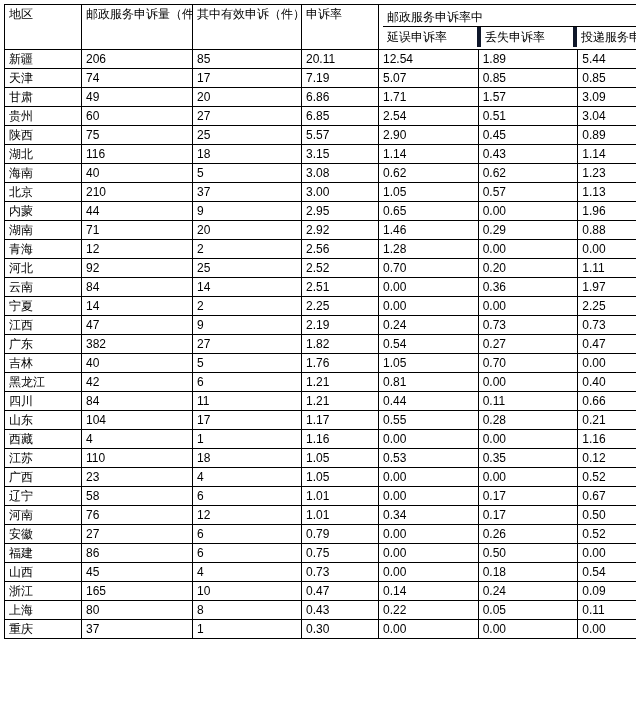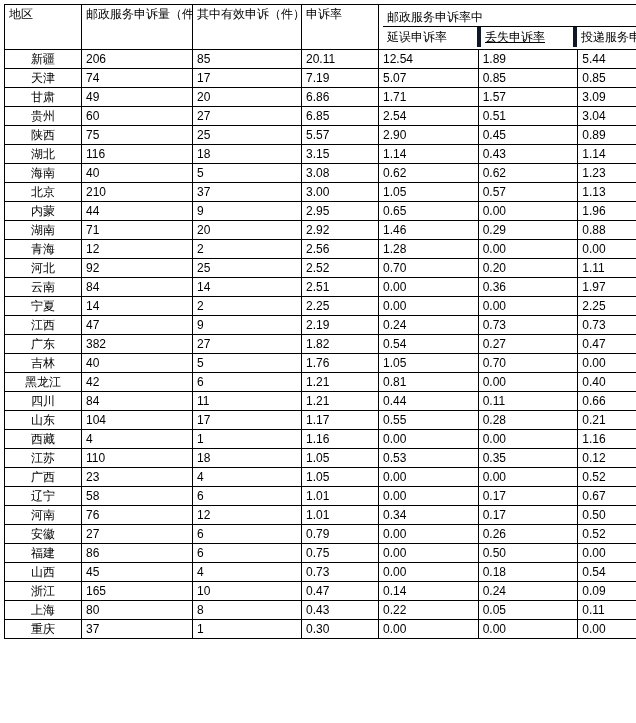--- a/index.html
+++ b/index.html
@@ -40,21 +40,21 @@
     text-align: left;
     height: 38px;
     margin-top: 37px;
   }
   th.h-region { width: 68px; }
   th.h-total { width: 102px; }
   th.h-valid { width: 100px; }
   th.h-rate  { width: 68px; }
   th.h-group { width: 290px; }
 
-  td.c-region { text-align: center; }
+  td.c-region { text-align: left; }
   td.c-num { text-align: left; }
 
   .group-head-cell {
     padding: 0;
     border: 1px solid #000000;
   }
   .group-head-title {
     padding: 2px 4px 1px 4px;
     border-bottom: 1px solid #000000;
     line-height: 16px;
@@ -67,21 +67,21 @@
     padding: 2px 4px;
     line-height: 16px;
     height: 20px;
     box-sizing: border-box;
     border-right: 4px solid #0f172a;
   }
   .group-head-subrow .sub:last-child {
     border-right: none;
   }
   .sub-delay { width: 98px; }
-  .sub-lost  { width: 96px; text-decoration: underline; }
+  .sub-lost  { width: 96px; }
   .sub-deliv { width: 94px; }
 </style>
 </head>
 <body>
 
 <div id="table-wrap">
   <table class="data-table">
     <thead>
       <tr>
         <th class="h-region">地区</th>

